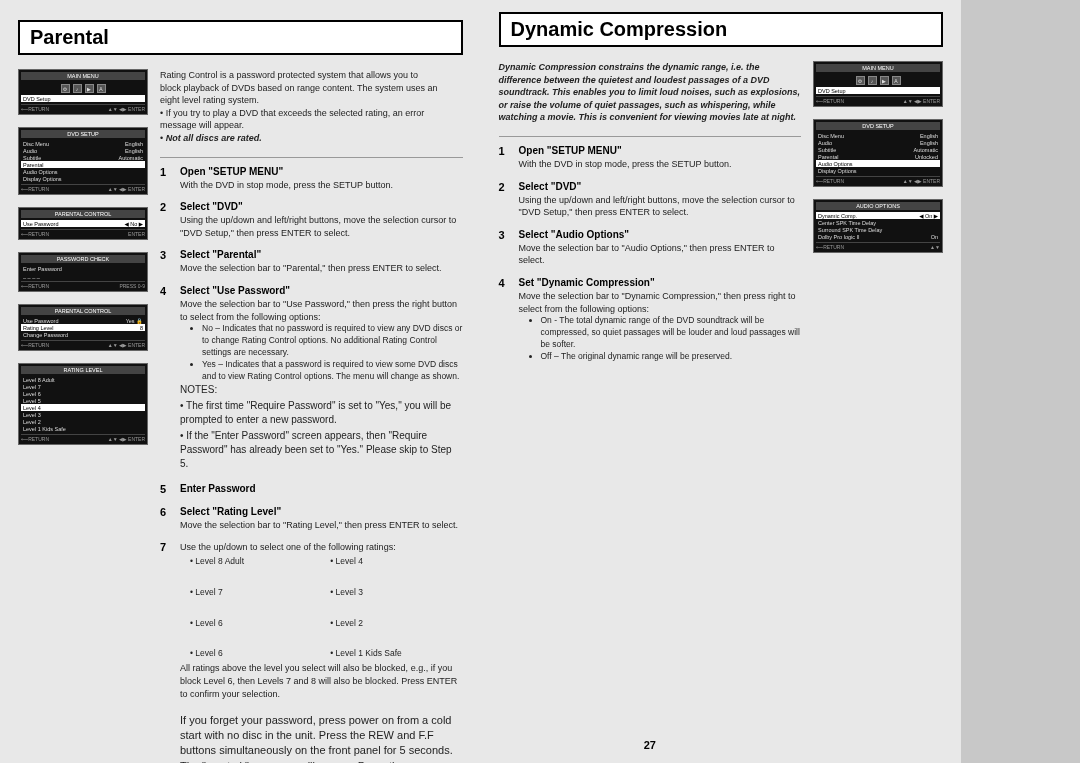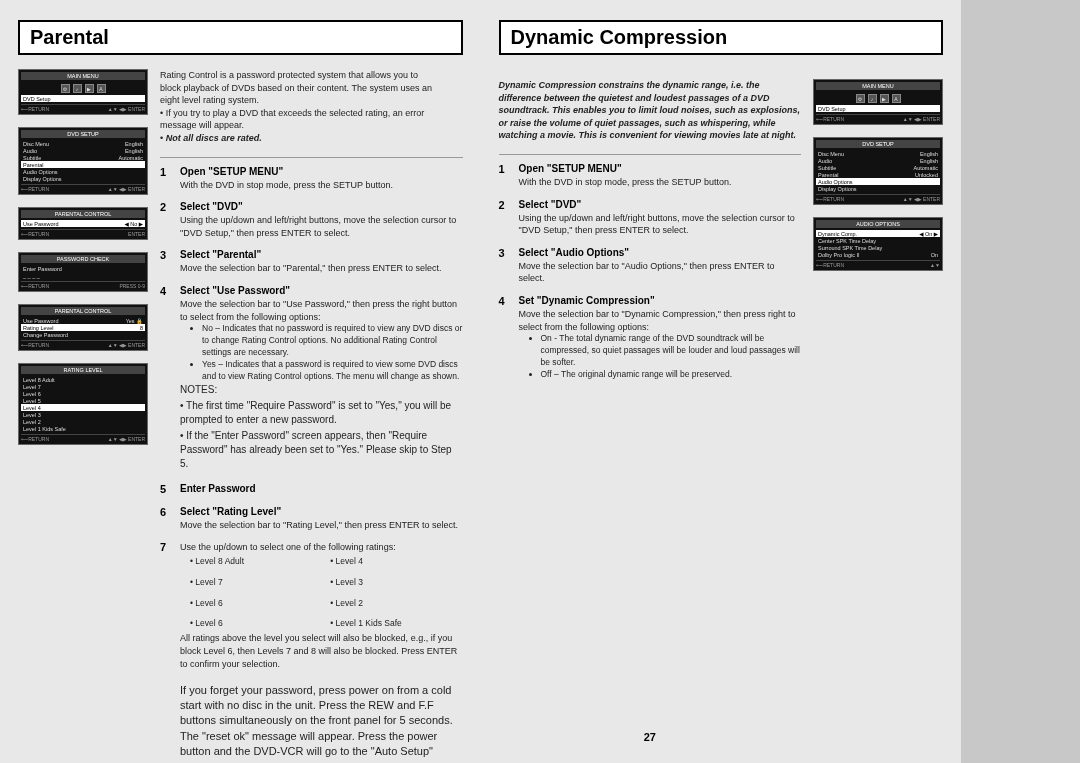--- a/index.html
+++ b/index.html
@@ -24,24 +24,24 @@
       background: #e8e8e8;
       padding: 20px 18px;
       display: flex;
       flex-direction: column;
       gap: 8px;
     }
     .right-page {
       width: 540px;
       height: 763px;
       background: #e8e8e8;
-      padding: 20px 18px;
+      padding: 12px 18px;
       display: flex;
       flex-direction: column;
-      gap: 18px;
+      gap: 8px;
     }
     .page-title {
       font-size: 20px;
       font-weight: bold;
       border: 2px solid #000;
       padding: 4px 10px;
       display: inline-block;
       margin-bottom: 6px;
       background: white;
     }
@@ -121,21 +121,21 @@
       font-size: 10px;
       line-height: 1.4;
       color: #222;
     }
     .notes-section .note-item {
       margin-bottom: 2px;
     }
     .rating-levels {
       display: grid;
       grid-template-columns: 1fr 1fr;
-      gap: 9px 8px;
+      gap: 19px 8px;
       font-size: 8.5px;
       margin: 2px 0 2px 10px;
     }
     .password-recovery {
       font-size: 11px;
       line-height: 1.4;
       color: #222;
     }
     
     .mini-screen {
@@ -325,21 +325,21 @@
               <span>▲▼ ◀▶ ENTER</span>
           </div>
         </div>
 
       </div>
 
       <div class="instructions-col">
 
         <div class="intro-text">
           <span>Rating Control is a password protected system that allows you to</span><br>
-          <span>block playback of DVDs based on their content. The system uses an</span><br>
+          <span>block playback of DVDs based on range content. The system uses an</span><br>
           <span>eight level rating system.</span><br>
           • <span>If you try to play a DVD that exceeds the selected rating, an error message will appear.</span><br>
           • <em>Not all discs are rated.</em>
         </div>
 
         <hr class="divider">
 
         <div class="step">
           <div class="step-num">1</div>
           <div class="step-content">

